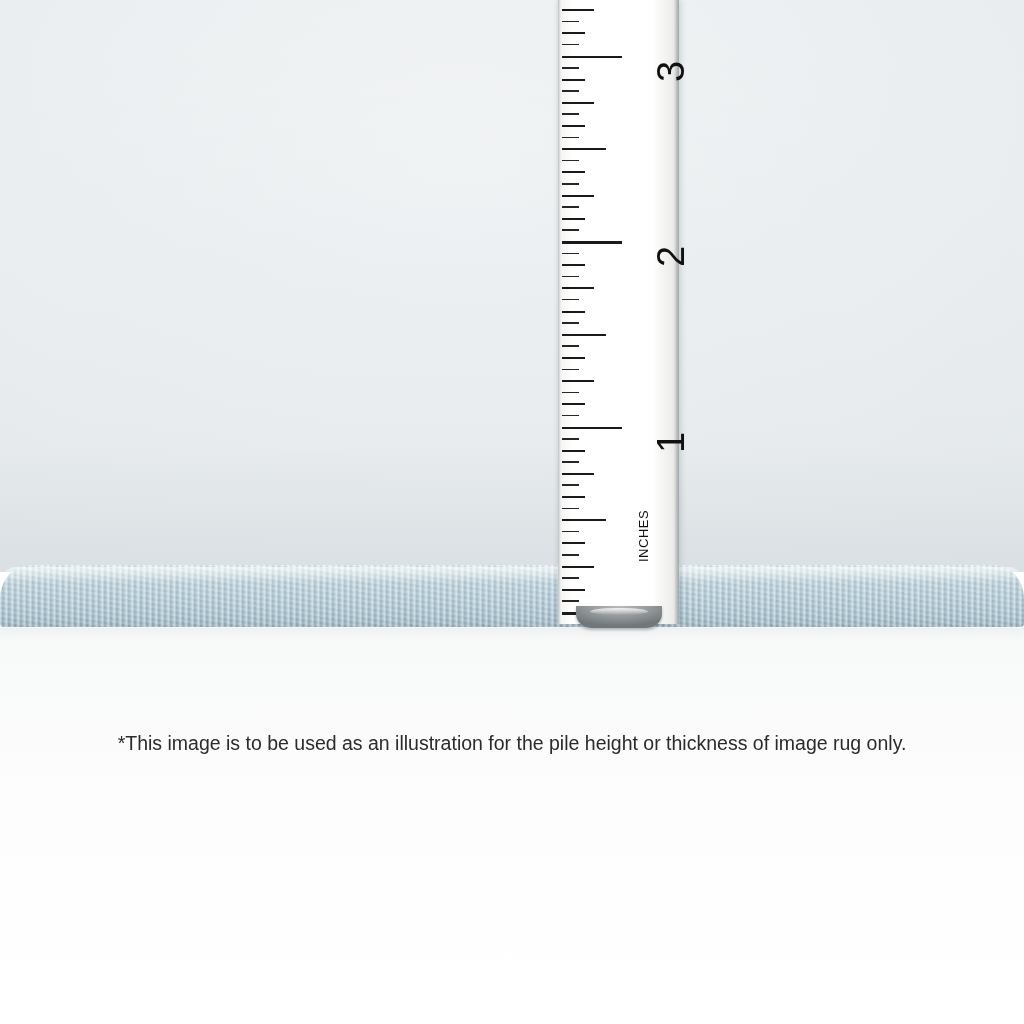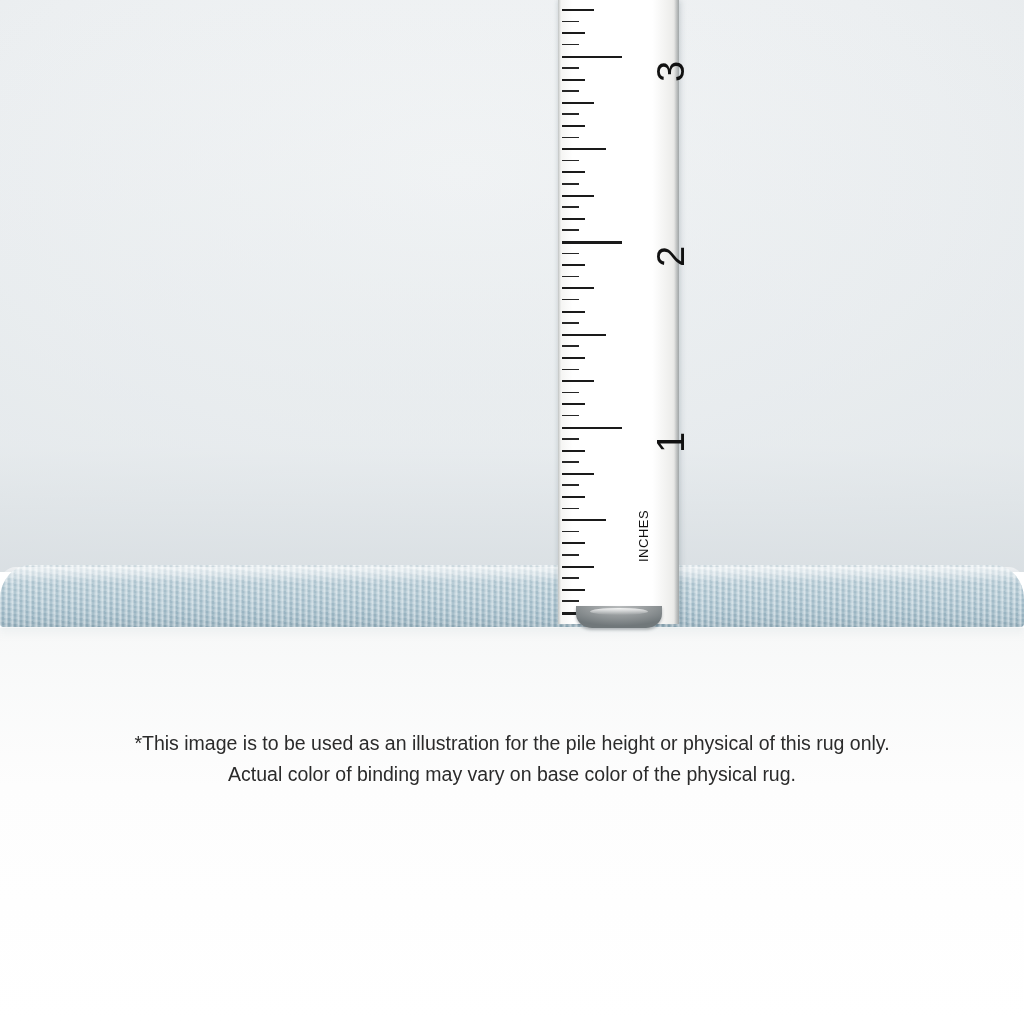--- a/index.html
+++ b/index.html
@@ -282,17 +282,16 @@
       <div class="tick quarter" style="top: 9.125px; left: 4px;"></div>
       <div class="ruler-num" style="left: 92px; top: 452.5px;">1</div>
       <div class="ruler-num" style="left: 92px; top: 267px;">2</div>
       <div class="ruler-num" style="left: 92px; top: 81.5px;">3</div>
       <div class="ruler-unit" style="left: 78px; top: 561.915px;">INCHES</div>
     </div>
   <div class="ruler-tip"></div>
   <div class="ruler-tip-gloss"></div>
 
   <div class="caption">
-    <div>*This image is to be used as an illustration for the pile height or physical of this rug only.</div>
-    <div>Actual color of binding may vary on base color of the physical rug.</div>
+    <div>*This image is to be used as an illustration for the pile height or thickness of image rug only.</div>
   </div>
 
 </div>
 
 </body></html>

